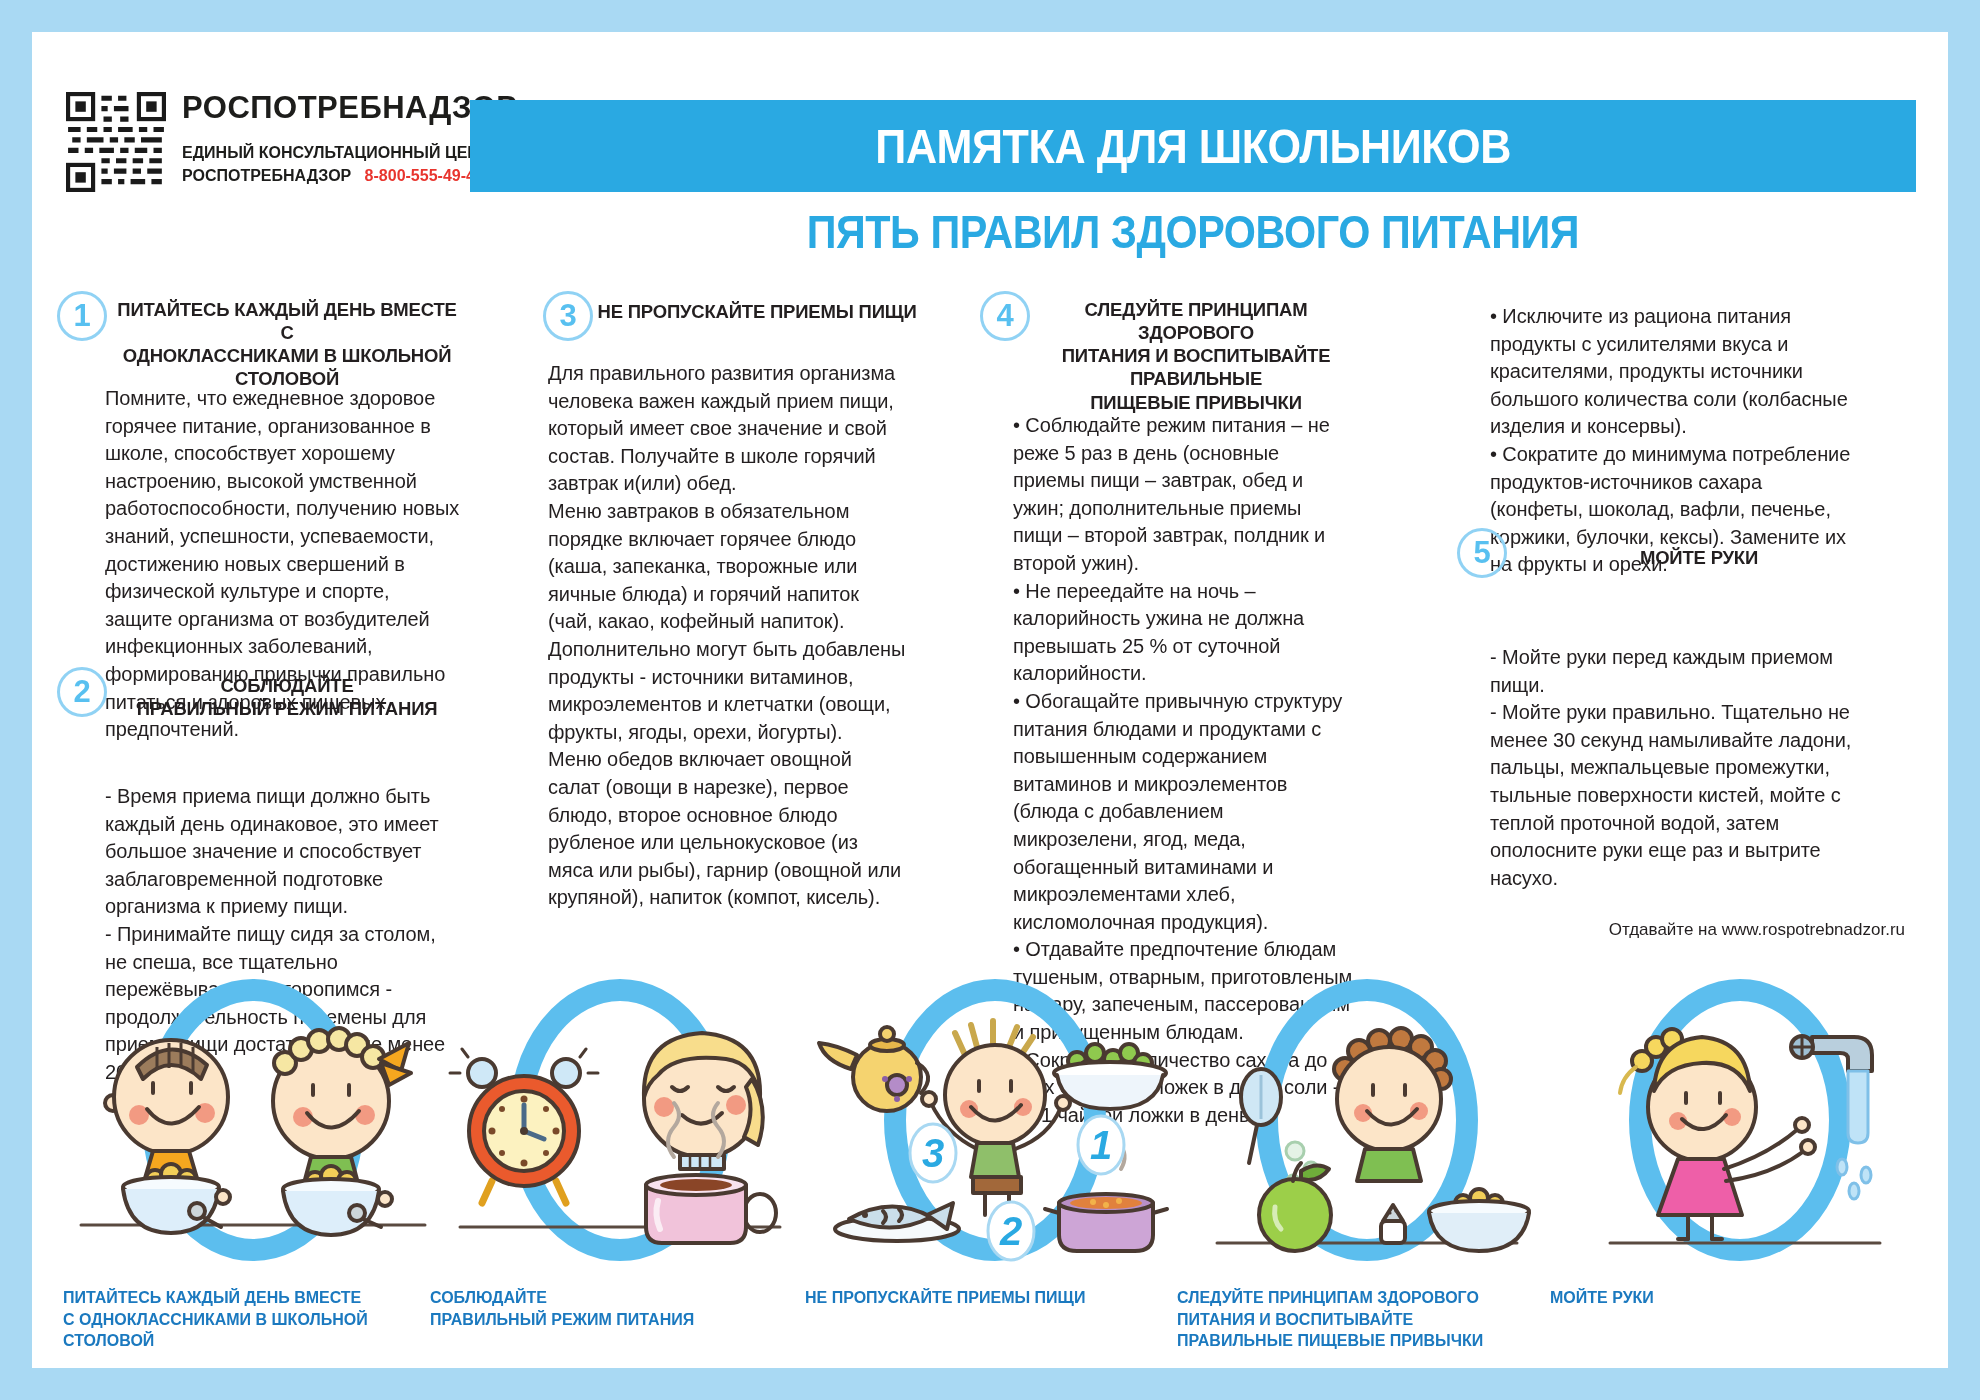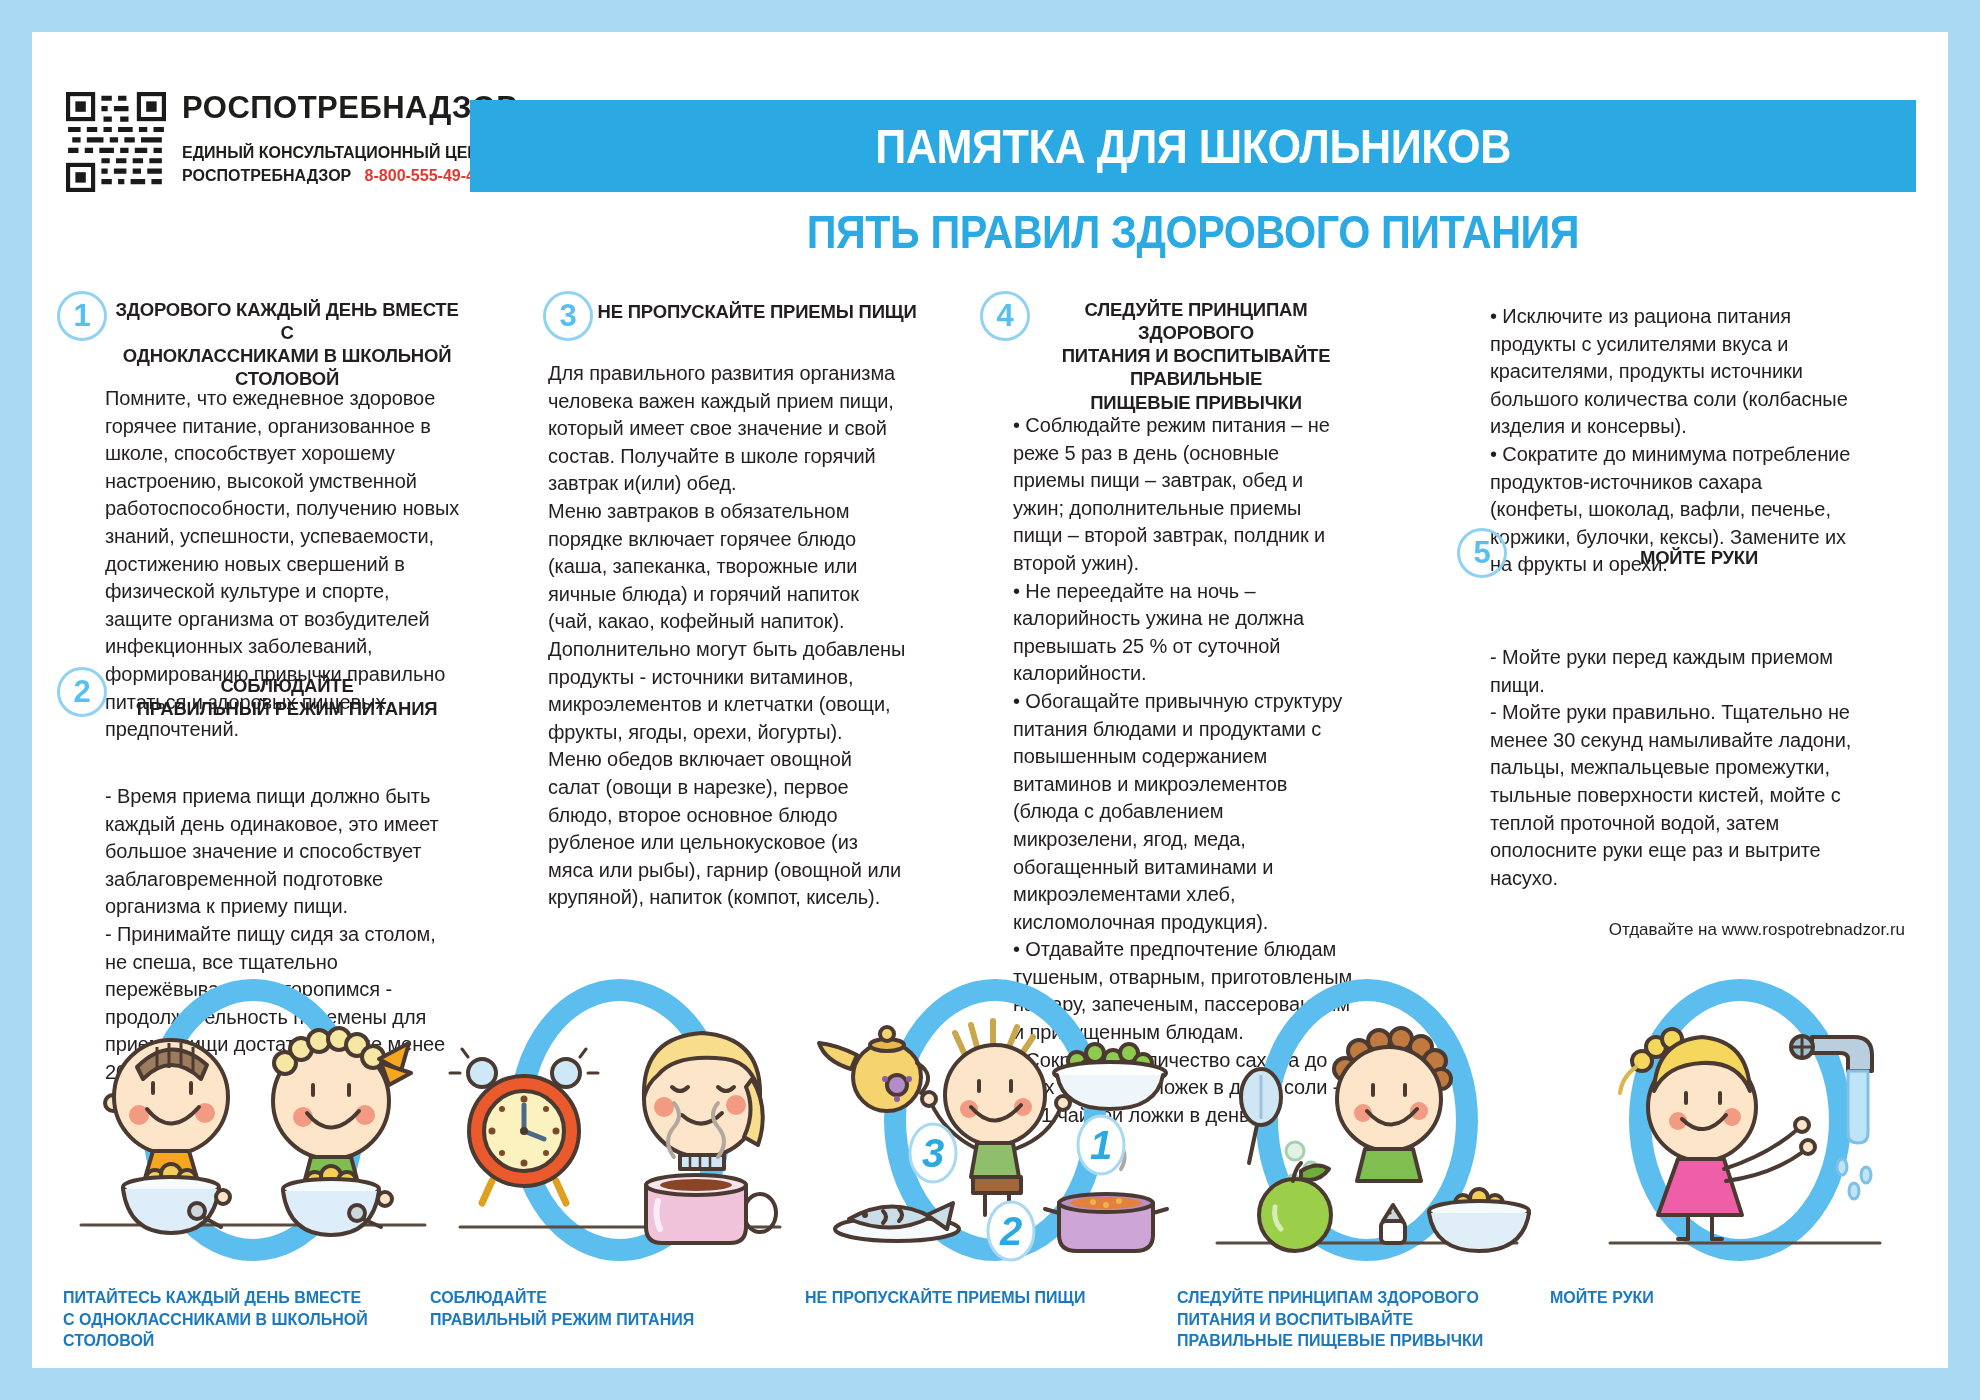--- a/index.html
+++ b/index.html
@@ -84,21 +84,21 @@
   </div>
 
   <div class="abs banner">
     <span class="banner-text">ПАМЯТКА ДЛЯ ШКОЛЬНИКОВ</span>
   </div>
   <div class="abs subtitle">
     <span>ПЯТЬ ПРАВИЛ ЗДОРОВОГО ПИТАНИЯ</span>
   </div>
 
   <div class="abs numcircle" style="left:57px; top:291px;">1</div>
-  <div class="abs rule-title" style="left:112px; top:298px; width:350px;">ЗДОРОВОГО КАЖДЫЙ ДЕНЬ ВМЕСТЕ С
+  <div class="abs rule-title" style="left:112px; top:298px; width:350px;">ПИТАЙТЕСЬ КАЖДЫЙ ДЕНЬ ВМЕСТЕ С
 ОДНОКЛАССНИКАМИ В ШКОЛЬНОЙ СТОЛОВОЙ</div>
   <div class="abs rule-body" style="left:105px; top:385px; width:355px;">Помните, что ежедневное здоровое горячее питание, организованное в школе, способствует хорошему настроению, высокой умственной работоспособности, получению новых знаний, успешности, успеваемости, достижению новых свершений в физической культуре и спорте, защите организма от возбудителей инфекционных заболеваний, формированию привычки правильно питаться и здоровых пищевых предпочтений.</div>
 
   <div class="abs numcircle" style="left:57px; top:667px;">2</div>
   <div class="abs rule-title" style="left:112px; top:674px; width:350px;">СОБЛЮДАЙТЕ
 ПРАВИЛЬНЫЙ РЕЖИМ ПИТАНИЯ</div>
   <div class="abs rule-body" style="left:105px; top:760px; width:355px;margin-top:23px;">- Время приема пищи должно быть каждый день одинаковое, это имеет большое значение и способствует заблаговременной подготовке организма к приему пищи.
 - Принимайте пищу сидя за столом, не спеша, все тщательно пережёвываем, не торопимся - продолжительность перемены для приема пищи достаточная (не менее 20 минут).</div>
 
   <div class="abs numcircle" style="left:543px; top:291px;">3</div>

